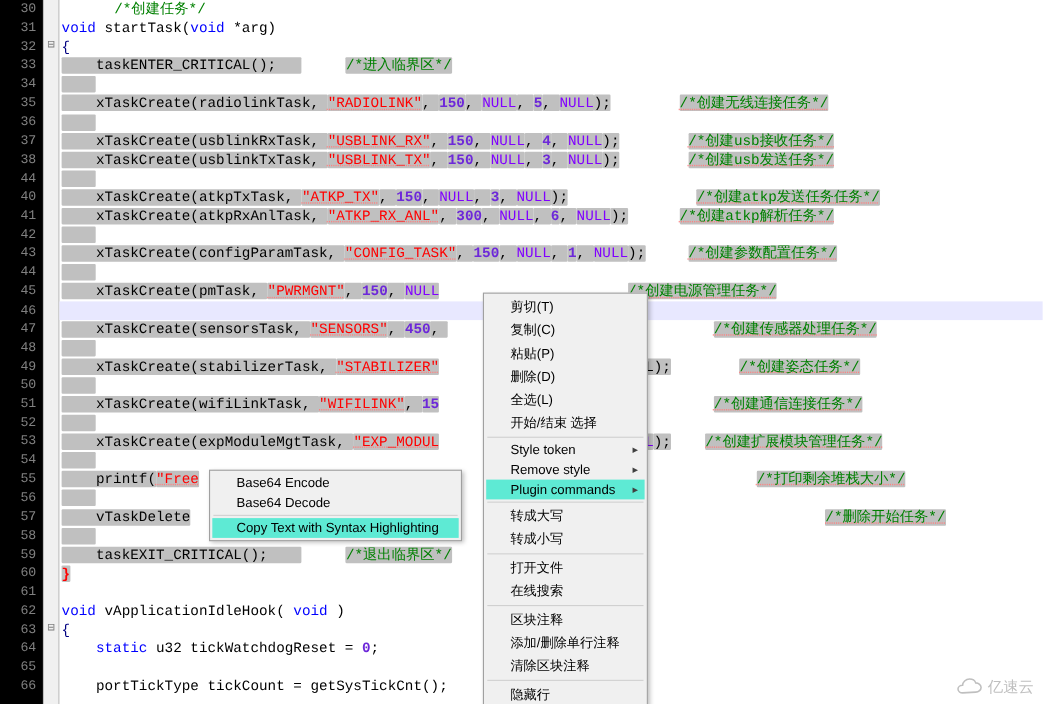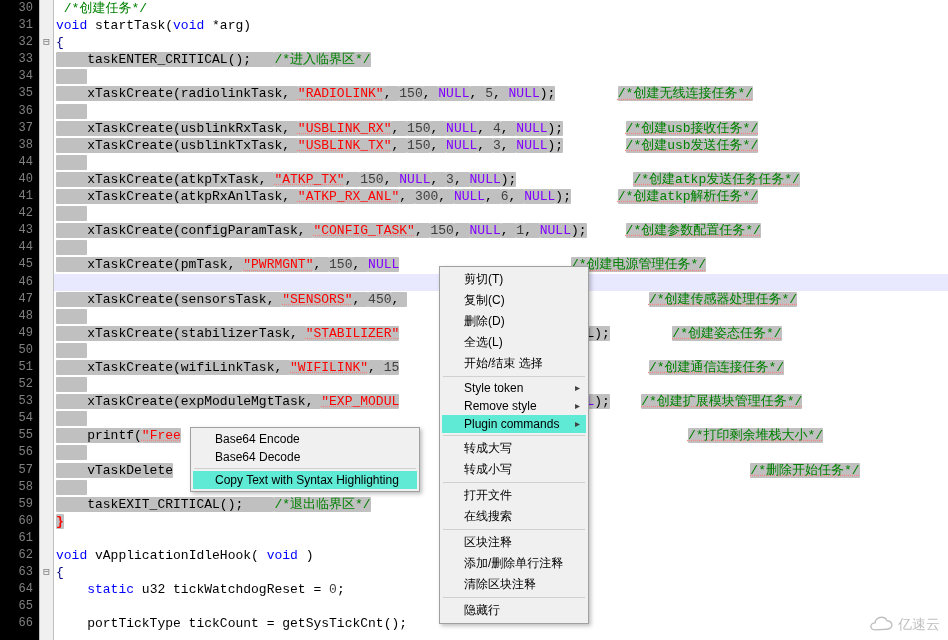--- a/index.html
+++ b/index.html
@@ -40,23 +40,23 @@
     flex: 1;
     white-space: pre;
     line-height: 17.1px;
     position: relative;
   }
   .line { height: 17.1px; padding-left: 2px; }
   .sel { background: #c0c0c0; border-radius: 1px; }
   .cursor-line { background: #e8e8ff; }
   .kw { color: #0000ff; } 
   .ty { color: #8000ff; } 
-  .nm { color: #404040; } 
+  .nm { color: #6d28d9; font-weight: bold; } 
   .sre { color: #ff0000; text-decoration: underline dotted #ff8080; } 
-  .com { color: #008000; } 
+  .com { color: #008000; margin-left: 40px; } 
   .com2 { color: #008000; text-decoration: underline dotted #ff8080; }
   .pun { color: #000080; }
   .br { color: #ff0000; font-weight: bold; }
 
   
   .menu {
     position: absolute;
     background: #f0f0f0;
     border: 1px solid #a0a0a0;
     box-shadow: 2px 2px 4px rgba(0,0,0,0.25);
@@ -186,20 +186,21 @@
 <div class="menu submenu" id="submenu">
     <div class="mi"><span>Base64 Encode</span></div>
     <div class="mi"><span>Base64 Decode</span></div>
     <div class="sep"></div>
     <div class="mi hi"><span>Copy Text with Syntax Highlighting</span></div>
   </div>
 
 <div class="menu mainmenu" id="mainmenu">
     <div class="mi"><span>剪切(T)</span></div>
     <div class="mi"><span>复制(C)</span></div>
+    <div class="mi"><span>粘贴(P)</span></div>
     <div class="mi"><span>删除(D)</span></div>
     <div class="mi"><span>全选(L)</span></div>
     <div class="mi"><span>开始/结束 选择</span></div>
     <div class="sep"></div>
     <div class="mi"><span>Style token</span><span class="arrow">▸</span></div>
     <div class="mi"><span>Remove style</span><span class="arrow">▸</span></div>
     <div class="mi hi"><span>Plugin commands</span><span class="arrow">▸</span></div>
     <div class="sep"></div>
     <div class="mi"><span>转成大写</span></div>
     <div class="mi"><span>转成小写</span></div>

